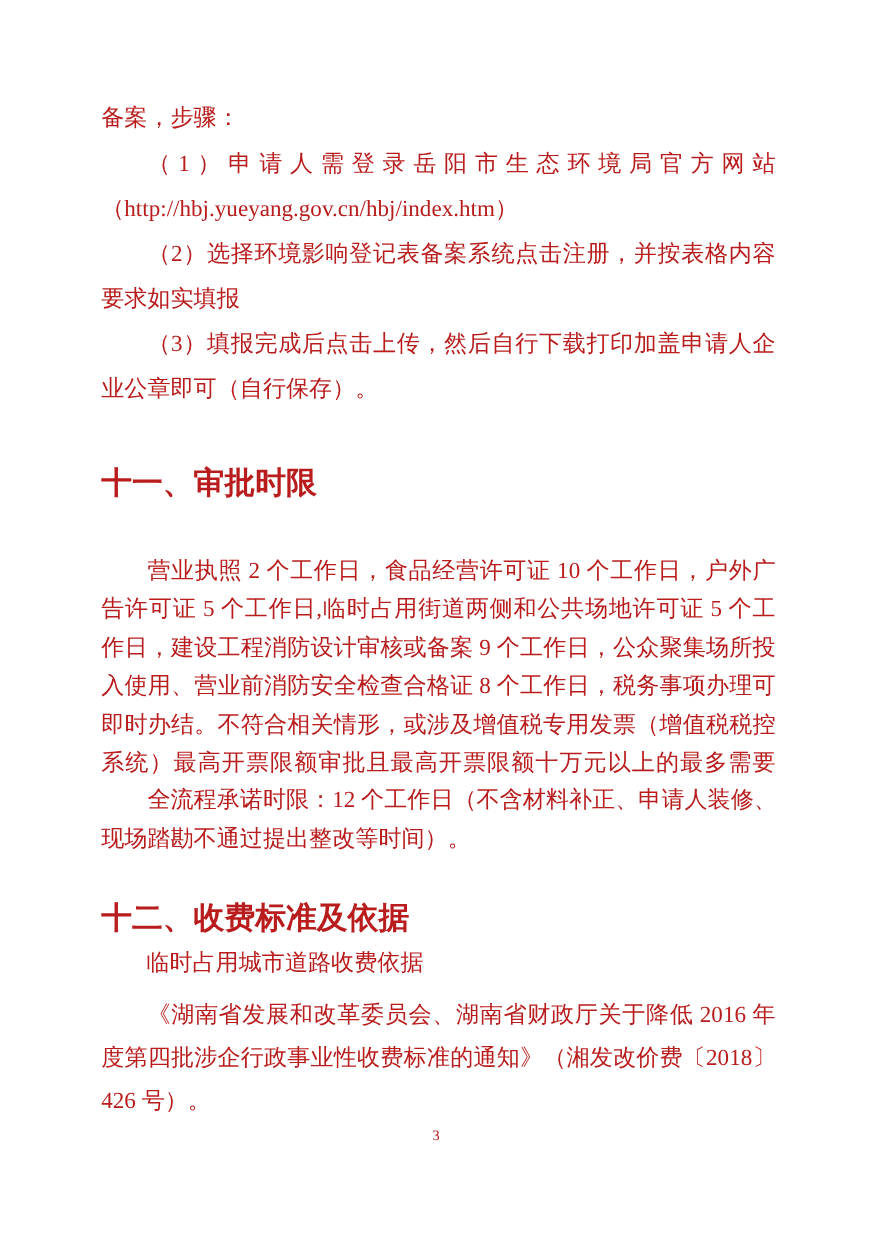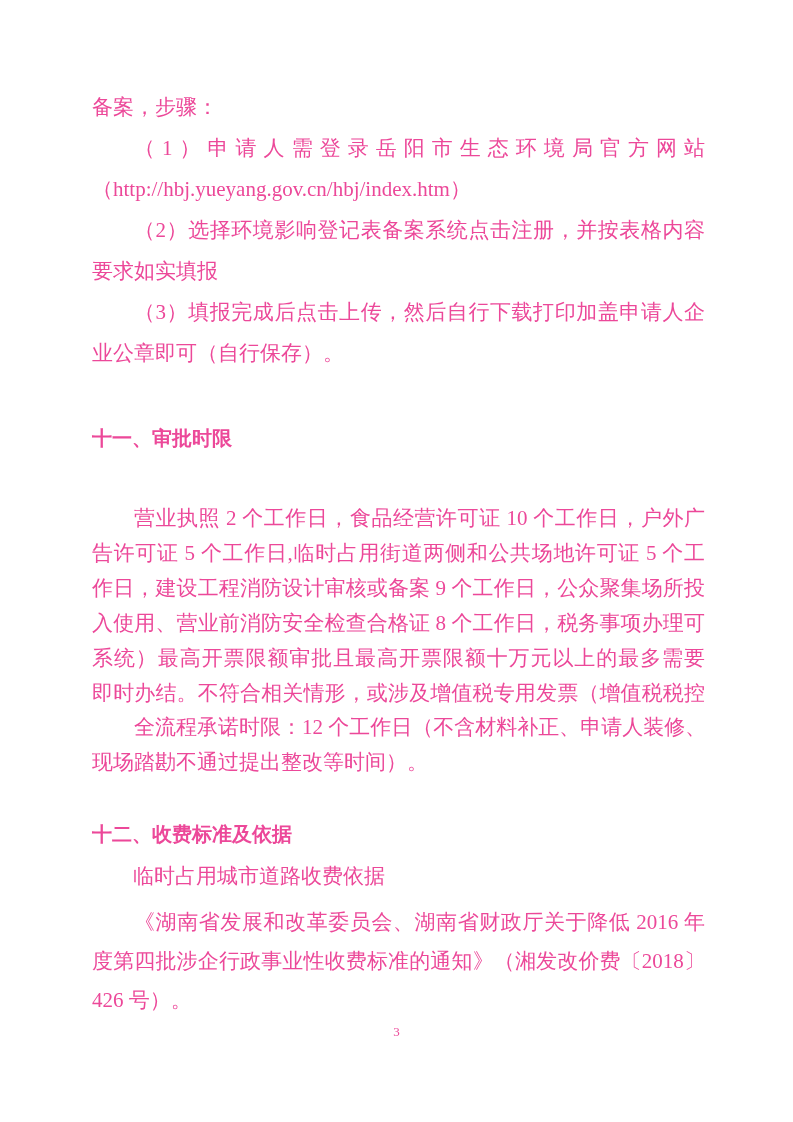--- a/index.html
+++ b/index.html
@@ -7,21 +7,21 @@
     padding: 0;
     background: #ffffff;
   }
   .page {
     position: relative;
     width: 763px;
     height: 1122px;
     background: #ffffff;
     overflow: hidden;
     font-family: "Liberation Serif", "DejaVu Serif", serif;
-    color: #ec4899;
+    color: #b91c1c;
   }
   .doc-content {
     position: absolute;
     left: 92px;
     width: 613px;
     top: 0;
   }
   .block {
     position: absolute;
     left: 0;
@@ -38,21 +38,21 @@
   .lh35 .line { line-height: 35px; }
   .lh39 .line { line-height: 39px; }
   .ln-left {
     text-align: left;
     text-align-last: left;
   }
   .indent { text-indent: 42px; }
   .sec-heading {
     font-family: "Liberation Sans", "DejaVu Sans", sans-serif;
     font-weight: bold;
-    font-size: 20px;
+    font-size: 28px;
     line-height: 31px;
     text-align: left;
     white-space: nowrap;
   }
   .sub-heading {
     font-family: "Liberation Sans", "DejaVu Sans", sans-serif;
     font-weight: normal;
     font-size: 21px;
     line-height: 29px;
     padding-left: 41px;
@@ -96,22 +96,22 @@
 
     <div class="block b-h11">
       <div class="sec-heading">十一、审批时限</div>
     </div>
 
     <div class="block b-s11p1 lh35">
       <div class="line indent">营业执照 2 个工作日，食品经营许可证 10 个工作日，户外广</div>
       <div class="line">告许可证 5 个工作日,临时占用街道两侧和公共场地许可证 5 个工</div>
       <div class="line">作日，建设工程消防设计审核或备案 9 个工作日，公众聚集场所投</div>
       <div class="line">入使用、营业前消防安全检查合格证 8 个工作日，税务事项办理可</div>
+      <div class="line">即时办结。不符合相关情形，或涉及增值税专用发票（增值税税控</div>
       <div class="line">系统）最高开票限额审批且最高开票限额十万元以上的最多需要</div>
-      <div class="line">即时办结。不符合相关情形，或涉及增值税专用发票（增值税税控</div>
     </div>
 
     <div class="block b-s11p2 lh35">
       <div class="line indent">全流程承诺时限：12 个工作日（不含材料补正、申请人装修、</div>
       <div class="line ln-left">现场踏勘不通过提出整改等时间）。</div>
     </div>
 
     <div class="block b-h12">
       <div class="sec-heading">十二、收费标准及依据</div>
     </div>

